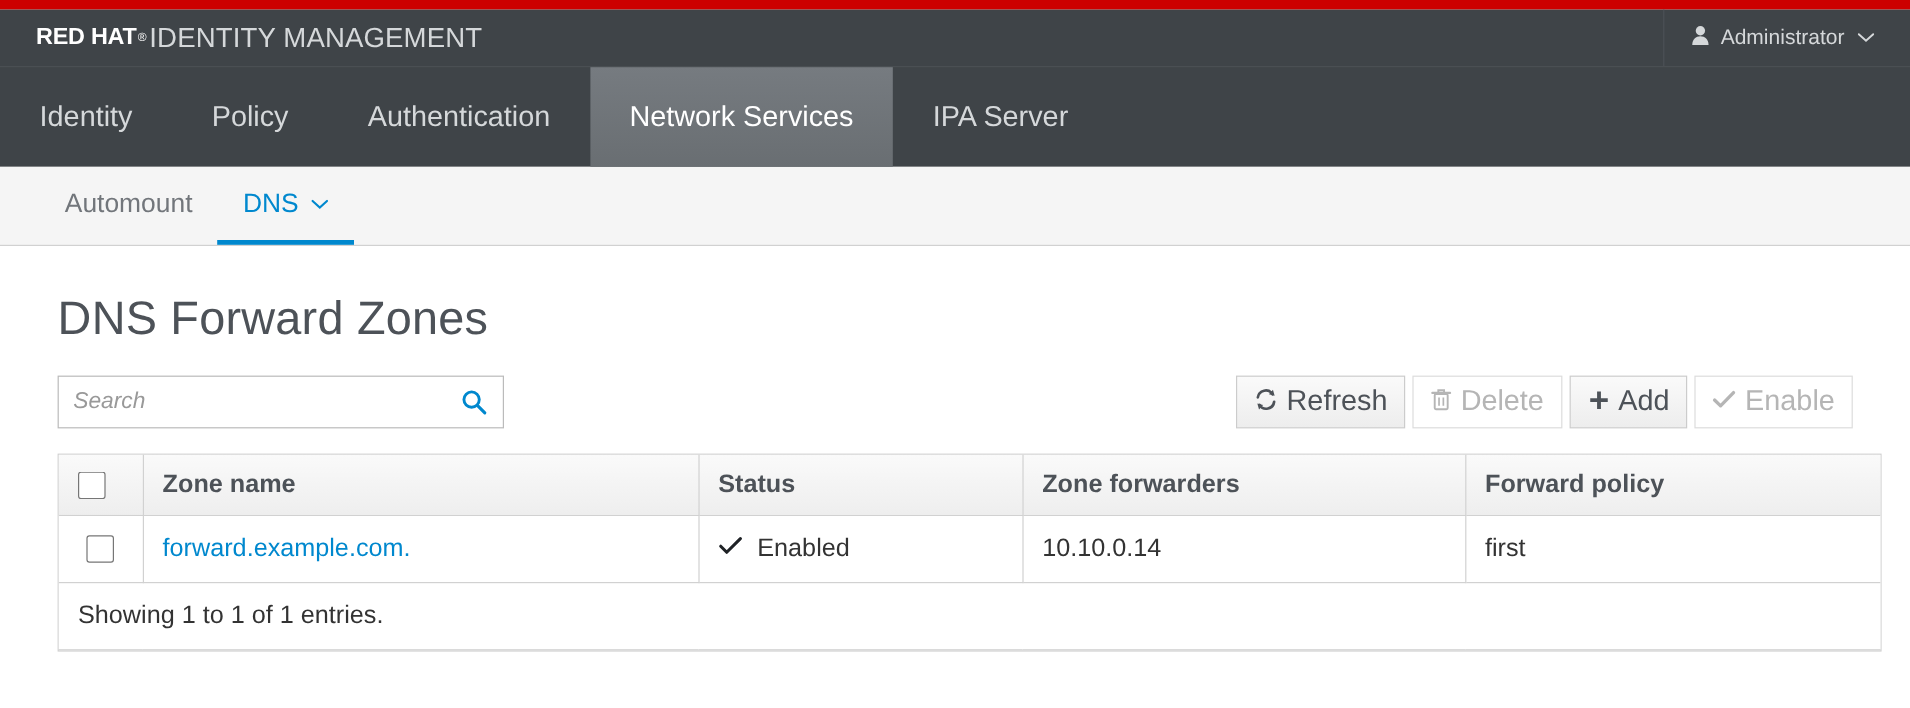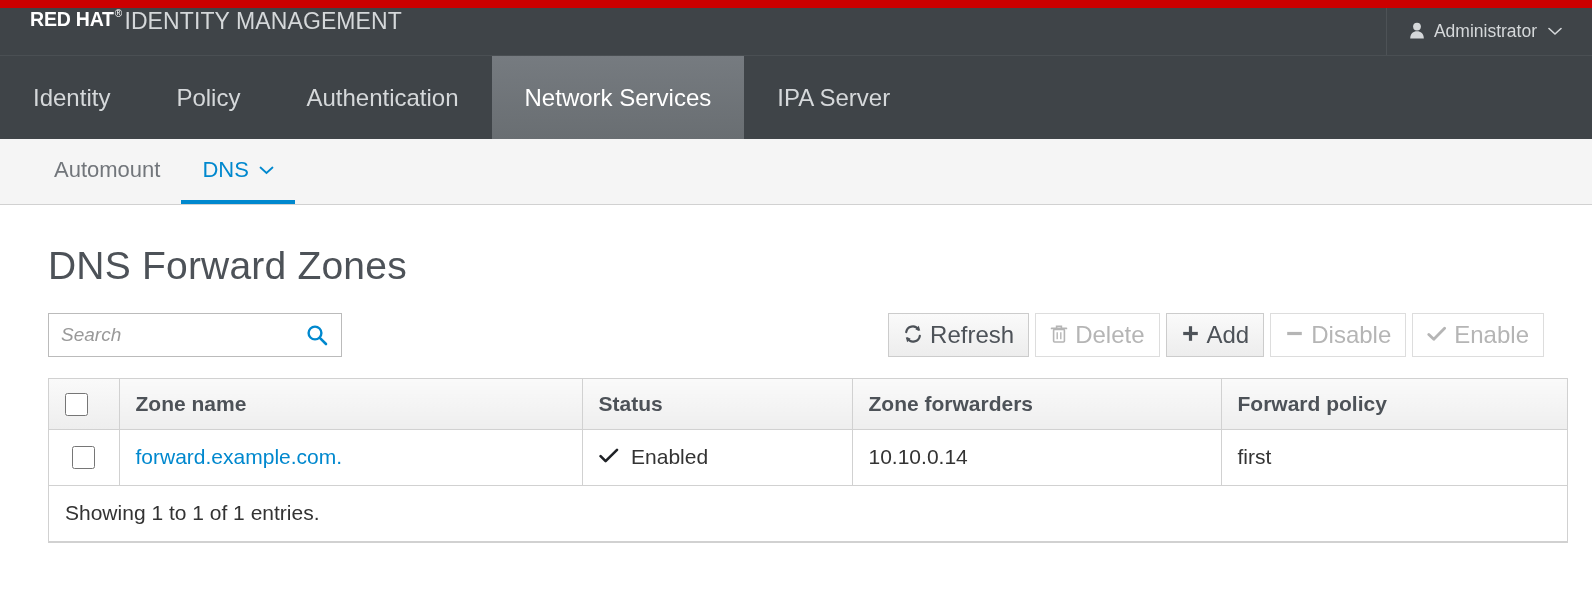--- a/index.html
+++ b/index.html
@@ -25,21 +25,21 @@
   
   .masthead {
     height: 47px;
     background: #3f4448;
     display: flex;
     align-items: stretch;
     justify-content: space-between;
   }
   .brand {
     display: flex;
-    align-items: flex-start;
+    align-items: center;
     padding-left: 30px;
     letter-spacing: 0.2px;
     white-space: nowrap;
   }
   .brand-redhat {
     color: #ffffff;
     font-weight: bold;
     font-size: 19.5px;
     letter-spacing: -0.2px;
   }
@@ -151,21 +151,21 @@
   
   .toolbar {
     margin-top: 25px;
     display: flex;
     align-items: flex-start;
     justify-content: space-between;
     height: 45px;
   }
   .search-wrap {
     position: relative;
-    width: 294px;
+    width: 372px;
     height: 44px;
     box-sizing: border-box;
   }
   .search-input {
     width: 100%;
     height: 44px;
     box-sizing: border-box;
     border: 1px solid #bbbbbb;
     background: #ffffff;
     font-size: 19px;
@@ -406,28 +406,20 @@
       <div class="btn">
         <span class="bicon">
           <svg width="19" height="19" viewBox="0 0 19 19" aria-hidden="true">
             <line x1="9.5" y1="2.2" x2="9.5" y2="16.8" stroke="#4d5258" stroke-width="3.2" stroke-linecap="butt"></line>
             <line x1="2.2" y1="9.5" x2="16.8" y2="9.5" stroke="#4d5258" stroke-width="3.2" stroke-linecap="butt"></line>
           </svg>
         </span>
         <span>Add</span>
       </div>
 
-      <div class="btn disabled">
-        <span class="bicon">
-          <svg width="19" height="19" viewBox="0 0 19 19" aria-hidden="true">
-            <line x1="2.2" y1="9.5" x2="16.8" y2="9.5" stroke="#b5b5b5" stroke-width="3.2" stroke-linecap="butt"></line>
-          </svg>
-        </span>
-        <span>Disable</span>
-      </div>
 
       <div class="btn disabled">
         <span class="bicon">
           <svg width="20" height="18" viewBox="0 0 20 18" aria-hidden="true">
             <path d="M1.8 9.4 L6.8 14.2 L17.6 3.2" stroke="#b5b5b5" stroke-width="2.8" fill="none" stroke-linecap="round" stroke-linejoin="round"></path>
           </svg>
         </span>
         <span>Enable</span>
       </div>
 

